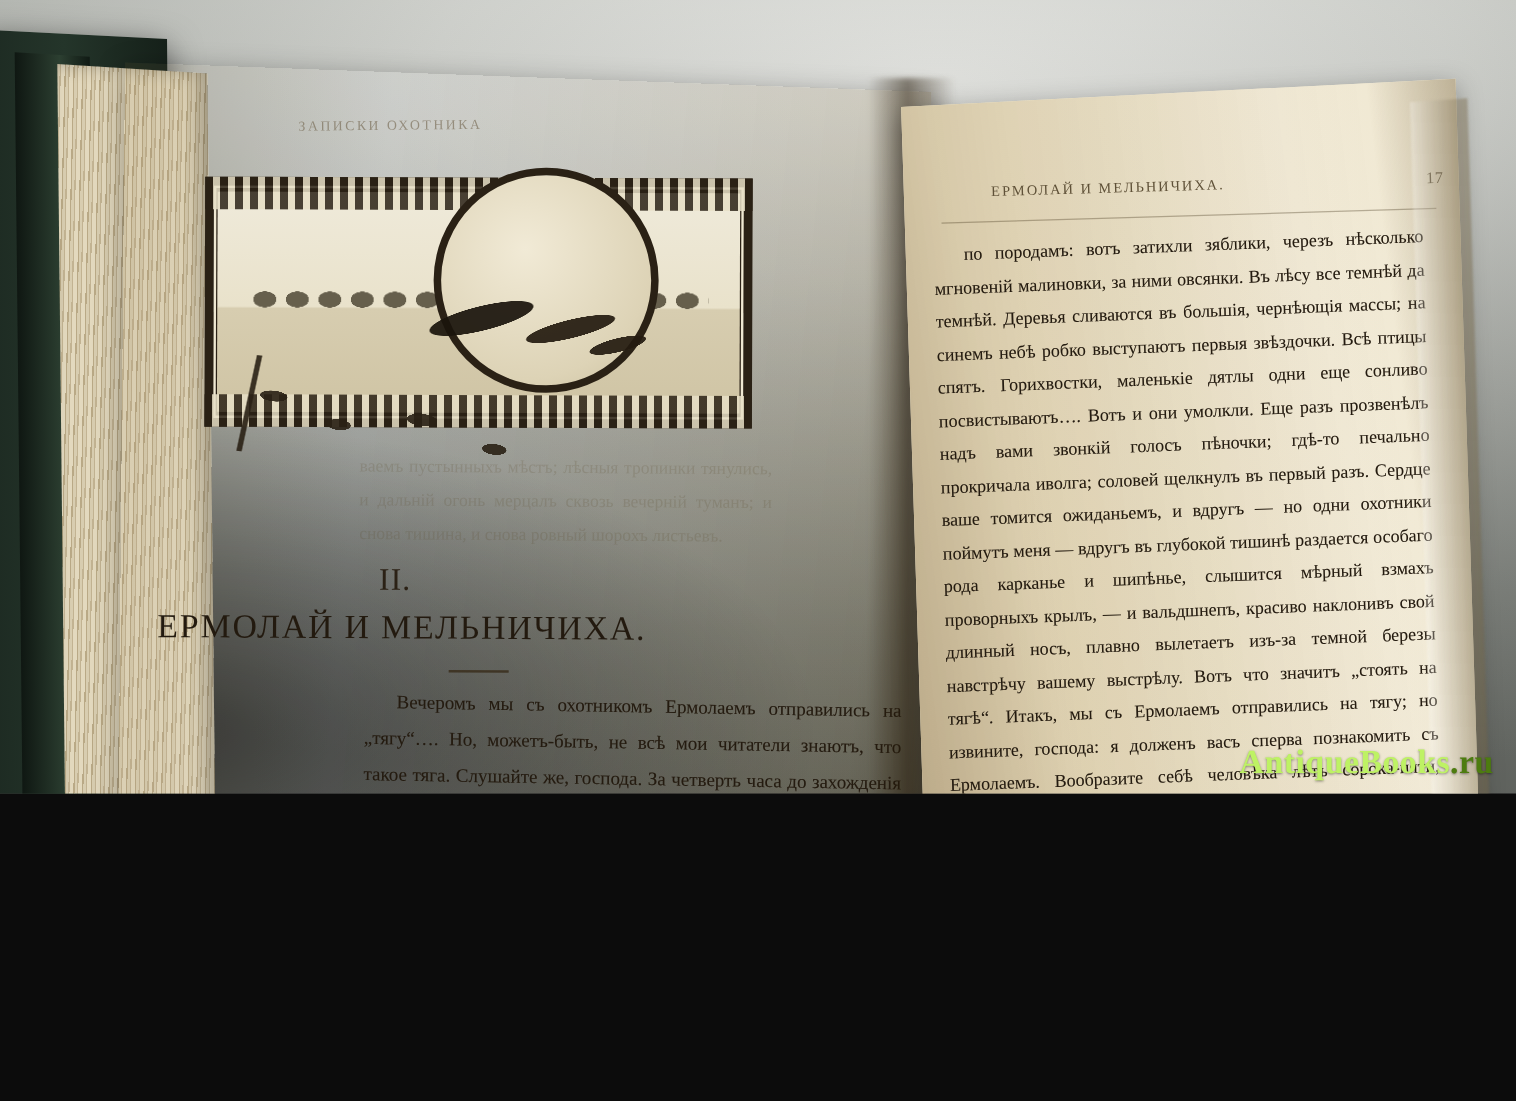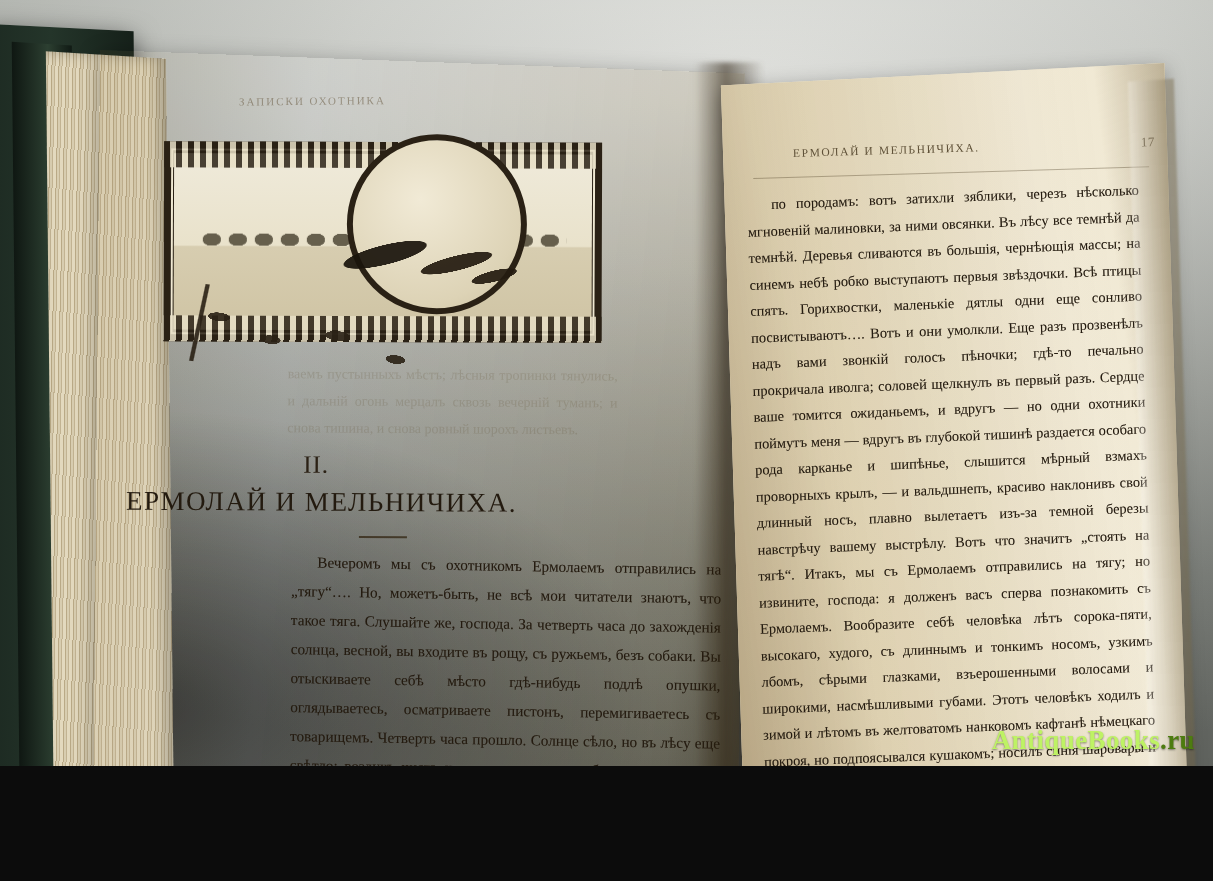--- a/index.html
+++ b/index.html
@@ -3,21 +3,21 @@
 <meta charset="utf-8">
 <style>
   html, body {
     margin: 0;
     padding: 0;
     background: #0c0c0c;
   }
   #stage {
     position: relative;
     width: 1213px;
-    height: 766px;
+    height: 635px;
     overflow: hidden;
     background: #101010;
     font-family: "Liberation Serif", serif;
   }
 
   
   .backdrop {
     position: absolute;
     inset: 0;
     background:

